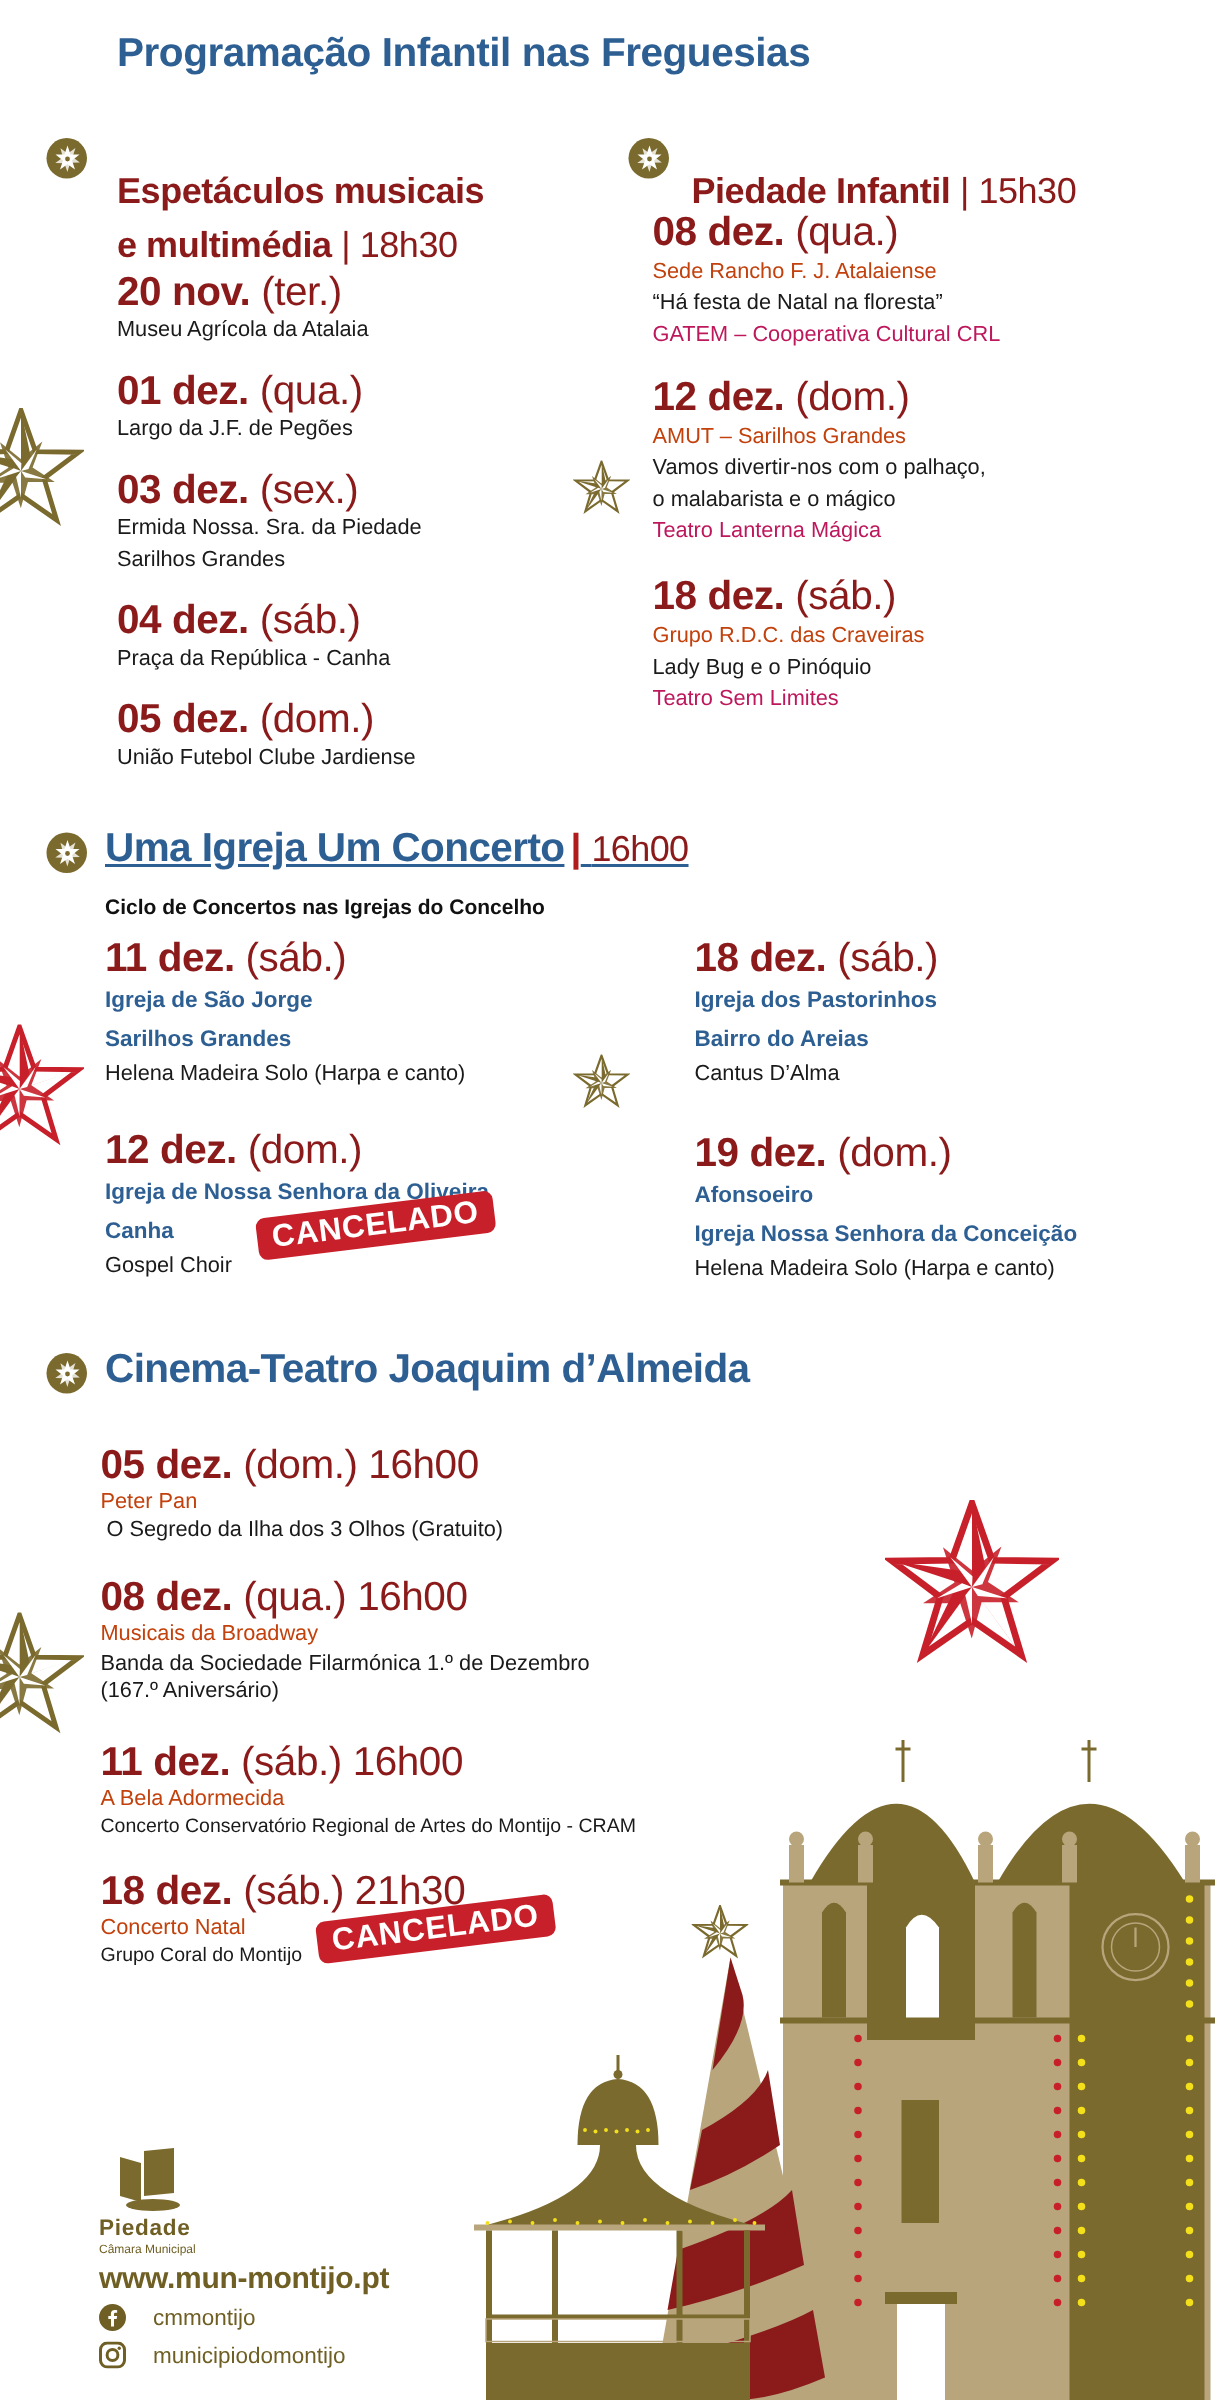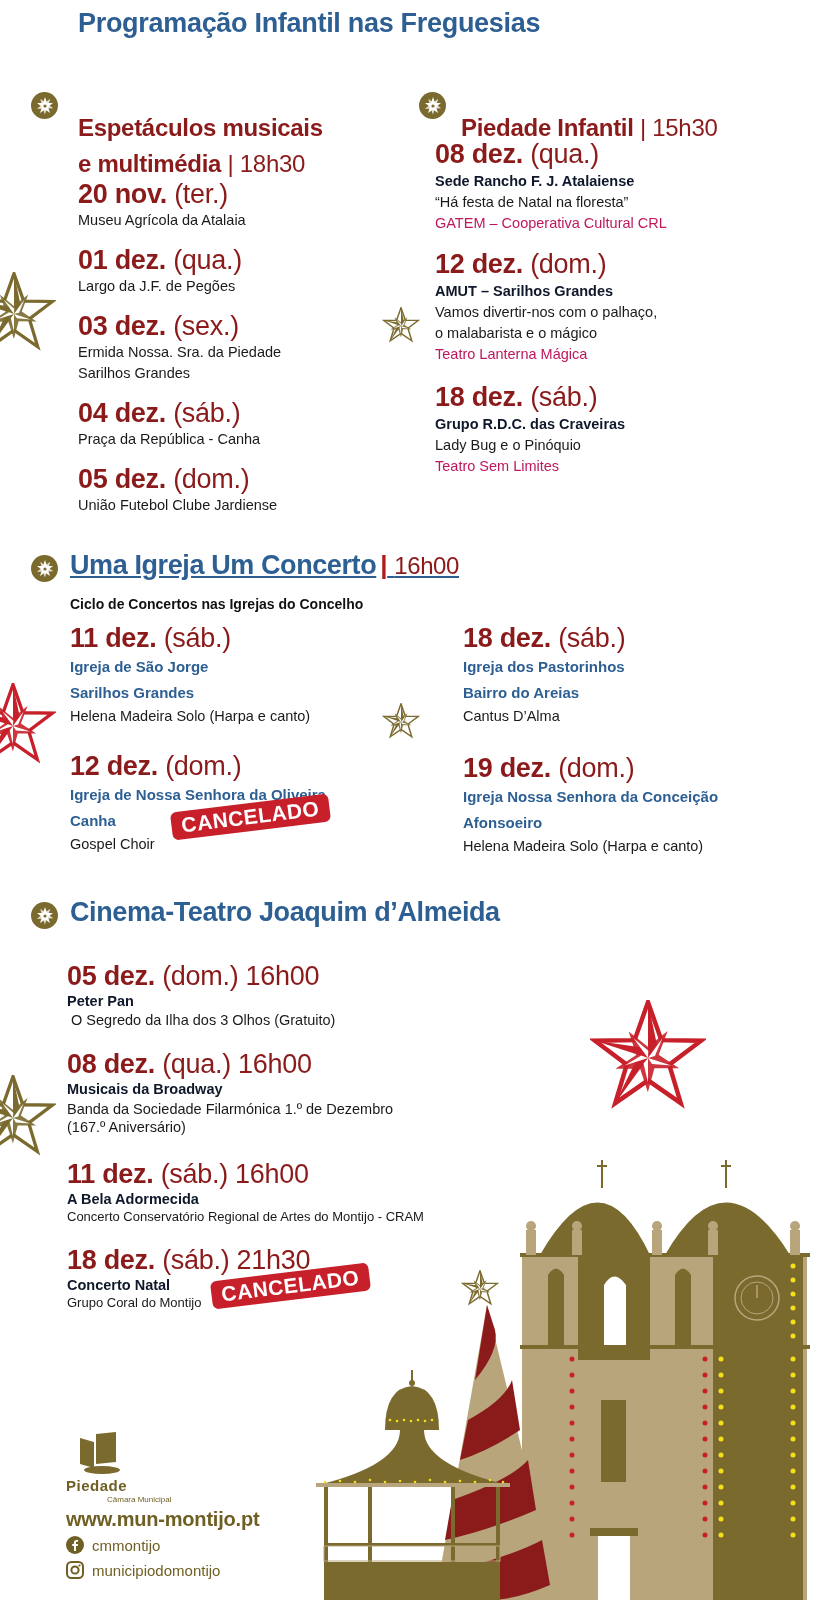--- a/index.html
+++ b/index.html
@@ -9,29 +9,29 @@
   .sec-red{font-weight:bold;color:#8b1a1a;font-size:24px;line-height:36px;letter-spacing:-0.3px;margin-top:20px;}
   .sec-red .sep{font-weight:normal;color:#8b1a1a;}
   .sec-blue{font-weight:bold;color:#2d5f93;font-size:27px;letter-spacing:-0.4px;white-space:nowrap;}
   .sec-blue .sep{font-weight:bold;color:#b01c1c;font-size:26px;}
   .sec-blue .time{font-weight:normal;color:#8b1a1a;font-size:24px;}
   .sub{font-weight:bold;font-size:14px;color:#111;}
   .date{color:#8b1a1a;font-size:27px;white-space:nowrap;line-height:32px;letter-spacing:-0.3px;}
   .date b{font-weight:bold;}
   .date span{font-weight:normal;}
   .loc{font-size:14.5px;color:#1a1a1a;line-height:21px;white-space:nowrap;}
-  .venue{font-size:14.5px;color:#0f172a;font-weight:bold;line-height:22px;white-space:nowrap;}
+  .venue{font-size:14.5px;color:#c2410c;font-weight:normal;line-height:22px;white-space:nowrap;}
   .venue2{font-size:15px;color:#2d5f93;font-weight:bold;line-height:26px;white-space:nowrap;}
   .desc{font-size:14.5px;color:#1a1a1a;line-height:21px;white-space:nowrap;}
   .desc-b{font-size:14.5px;color:#be185d;line-height:21px;white-space:nowrap;}
   .small{font-size:13px;color:#1a1a1a;line-height:18px;white-space:nowrap;}
   .bullet{width:27px;height:27px;border-radius:50%;background:#7b6a2e;display:flex;align-items:center;justify-content:center;}
   .cancel{background:#c8202a;color:#fff;font-weight:bold;font-size:21px;padding:2px 10px;border-radius:6px;transform:rotate(-7deg);letter-spacing:0.5px;white-space:nowrap;}
   .footer-url{font-weight:bold;color:#6f5f24;font-size:20px;letter-spacing:-0.2px;}
-  .social{display:flex;align-items:center;gap:8px;color:#6f5f24;font-size:15px;}
+  .social{display:flex;align-items:center;gap:18px;color:#6f5f24;font-size:15px;}
   .social .ic{width:18px;height:18px;display:flex;align-items:center;justify-content:center;}
 </style>
 </head>
 <body>
 
 <svg width="0" height="0" style="position:absolute">
   <defs>
     <g id="cstar">
       <polygon points="0,-50 8,-12 0,0" fill="currentColor"></polygon>
       <polygon points="0,-50 -8,-12 0,0" fill="#fff" opacity="0.85"></polygon>
@@ -52,21 +52,21 @@
       <polygon points="0,-22 4,-5 0,0" fill="#fff" transform="rotate(324)"></polygon>
     </g>
     <g id="bstar">
       <polygon points="0,-9 2,-3 8,-3 3,1 5,7 0,3.5 -5,7 -3,1 -8,-3 -2,-3" fill="#fff"></polygon>
       <polygon points="0,-9 2,-3 8,-3 3,1 5,7 0,3.5 -5,7 -3,1 -8,-3 -2,-3" fill="#fff" transform="rotate(36)" opacity="0.8"></polygon>
       <circle r="1.6" fill="#7b6a2e"></circle>
     </g>
   </defs>
 </svg>
 
-<div class="abs title" style="left:78px;top:8px;">Programação Infantil nas Freguesias</div>
+<div class="abs title" style="left:78px;top:20px;">Programação Infantil nas Freguesias</div>
 
 <svg class="abs" style="left:-28px;top:272px;color:#7b6a2e" width="84" height="84" viewBox="-52 -52 104 104">
     <use href="#cstar"></use>
   </svg>
 <svg class="abs" style="left:382px;top:307px;color:#7b6a2e" width="38" height="38" viewBox="-52 -52 104 104">
     <use href="#cstar"></use>
   </svg>
 <svg class="abs" style="left:-30px;top:683px;color:#c8202a" width="86" height="86" viewBox="-52 -52 104 104">
     <use href="#cstar"></use>
   </svg>
@@ -172,22 +172,22 @@
 
 <div class="abs" style="left:463px;top:622px;">
   <div class="date"><b>18 dez.</b> <span>(sáb.)</span></div>
   <div class="venue2">Igreja dos Pastorinhos</div>
   <div class="venue2">Bairro do Areias</div>
   <div class="desc">Cantus D’Alma</div>
 </div>
 
 <div class="abs" style="left:463px;top:752px;">
   <div class="date"><b>19 dez.</b> <span>(dom.)</span></div>
+  <div class="venue2">Afonsoeiro</div>
   <div class="venue2">Igreja Nossa Senhora da Conceição</div>
-  <div class="venue2">Afonsoeiro</div>
   <div class="desc">Helena Madeira Solo (Harpa e canto)</div>
 </div>
 
 <div class="abs bullet" style="left:31px;top:902px;">
     <svg width="22" height="22" viewBox="-11 -11 22 22">
       <use href="#bstar"></use>
     </svg>
   </div>
 <div class="abs sec-blue" style="left:70px;top:897px;">Cinema-Teatro Joaquim d’Almeida</div>
 
@@ -365,21 +365,21 @@
 </svg>
 
 <div class="abs" style="left:80px;top:1432px;">
   <svg width="40" height="42" viewBox="0 0 40 42">
     <polygon points="0,6 14,10 14,36 0,32" fill="#7b6a2e"></polygon>
     <polygon points="16,2 36,0 36,30 16,32" fill="#7b6a2e"></polygon>
     <ellipse cx="22" cy="38" rx="18" ry="4" fill="#7b6a2e"></ellipse>
   </svg>
 </div>
 <div class="abs" style="left:66px;top:1477px;font-weight:bold;color:#6f5f24;font-size:15px;letter-spacing:0.5px;">Piedade</div>
-<div class="abs" style="left:66px;top:1495px;color:#6f5f24;font-size:8px;margin-left:41px;">Câmara Municipal</div>
+<div class="abs" style="left:66px;top:1495px;color:#6f5f24;font-size:8px;">Câmara Municipal</div>
 <div class="abs footer-url" style="left:66px;top:1508px;">www.mun-montijo.pt</div>
 <div class="abs social" style="left:66px;top:1536px;">
   <span class="ic">
       <svg width="18" height="18" viewBox="0 0 18 18">
         <circle cx="9" cy="9" r="9" fill="#6f5f24"></circle>
         <path d="M10 15V10h1.8l.3-2H10V6.8c0-.6.2-1 1-1h1.1V4.1c-.2 0-.9-.1-1.6-.1-1.6 0-2.6 1-2.6 2.7V8H6.2v2H8v5z" fill="#fff"></path>
       </svg>
     </span>
   <span>cmmontijo</span>
 </div>

